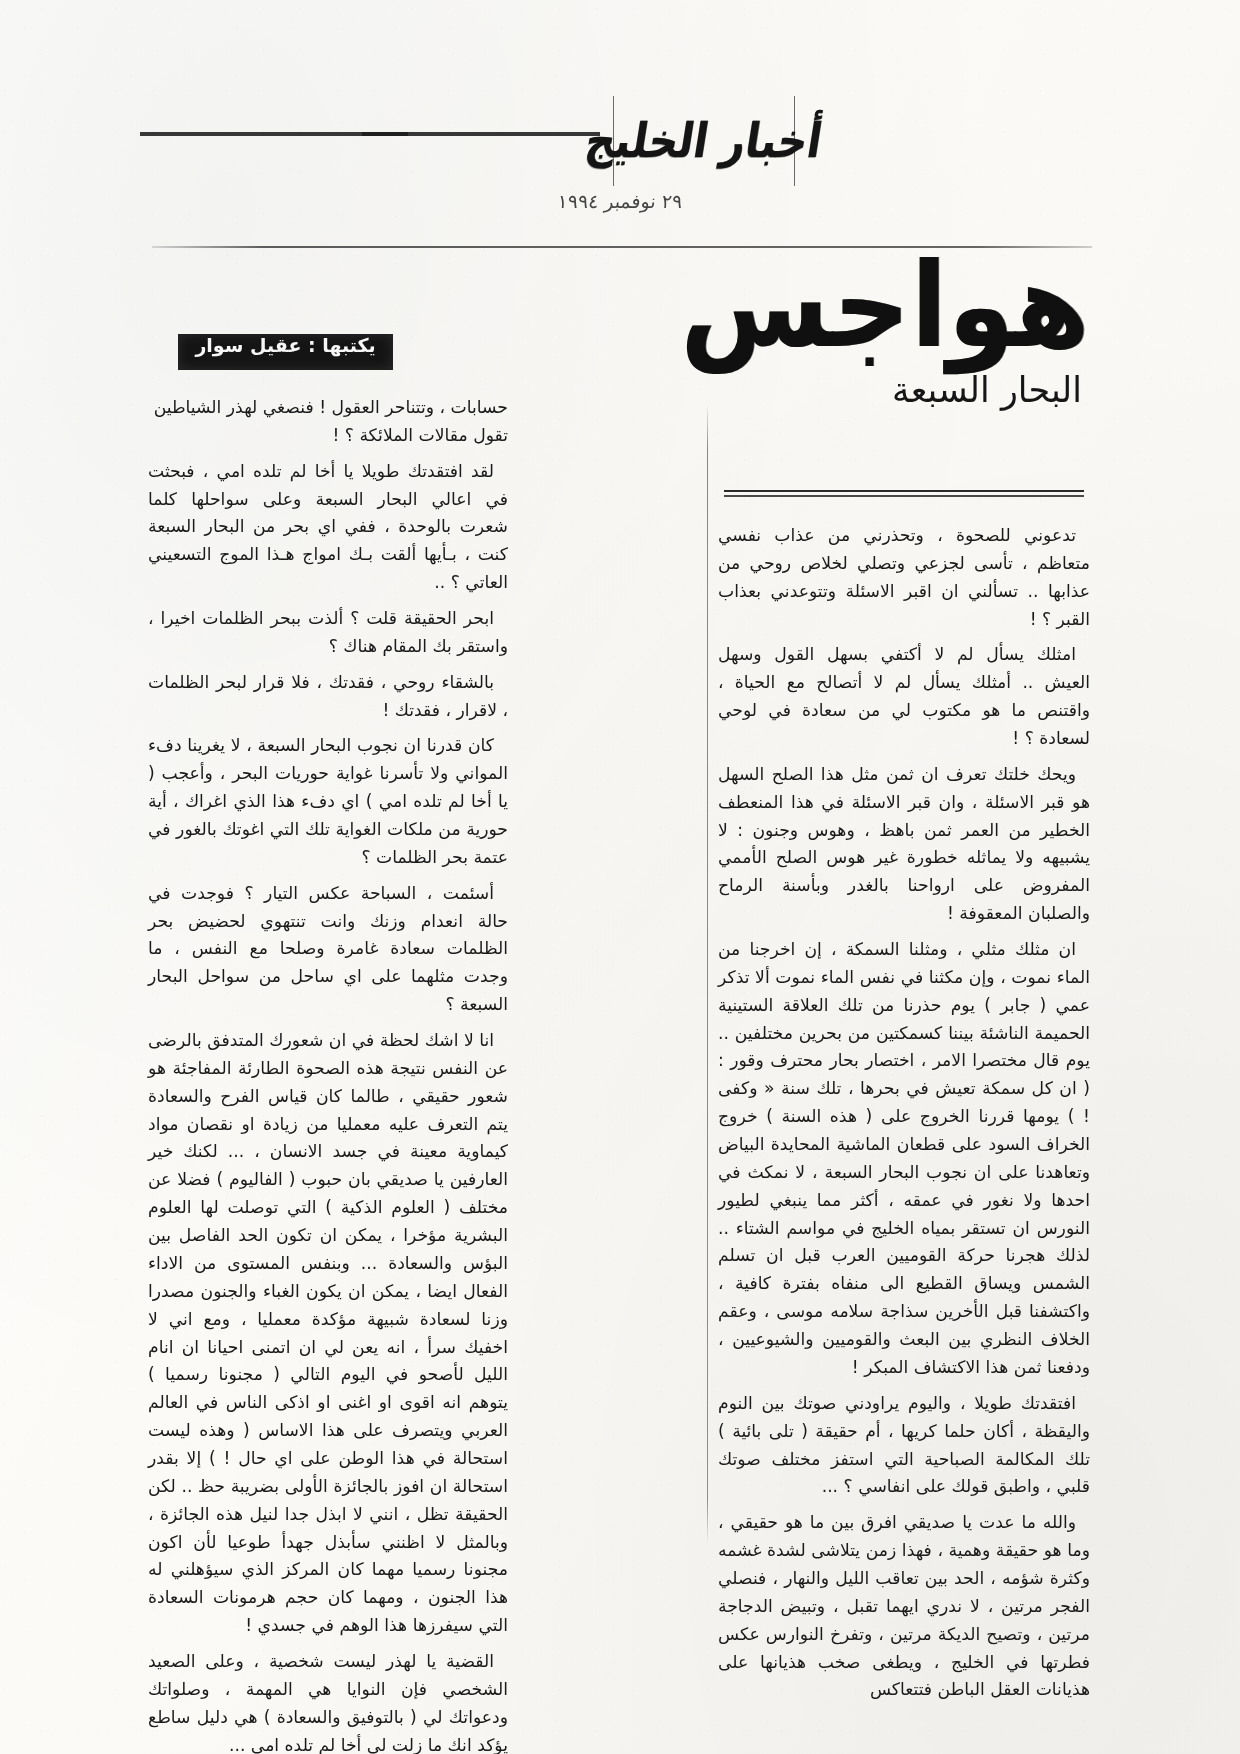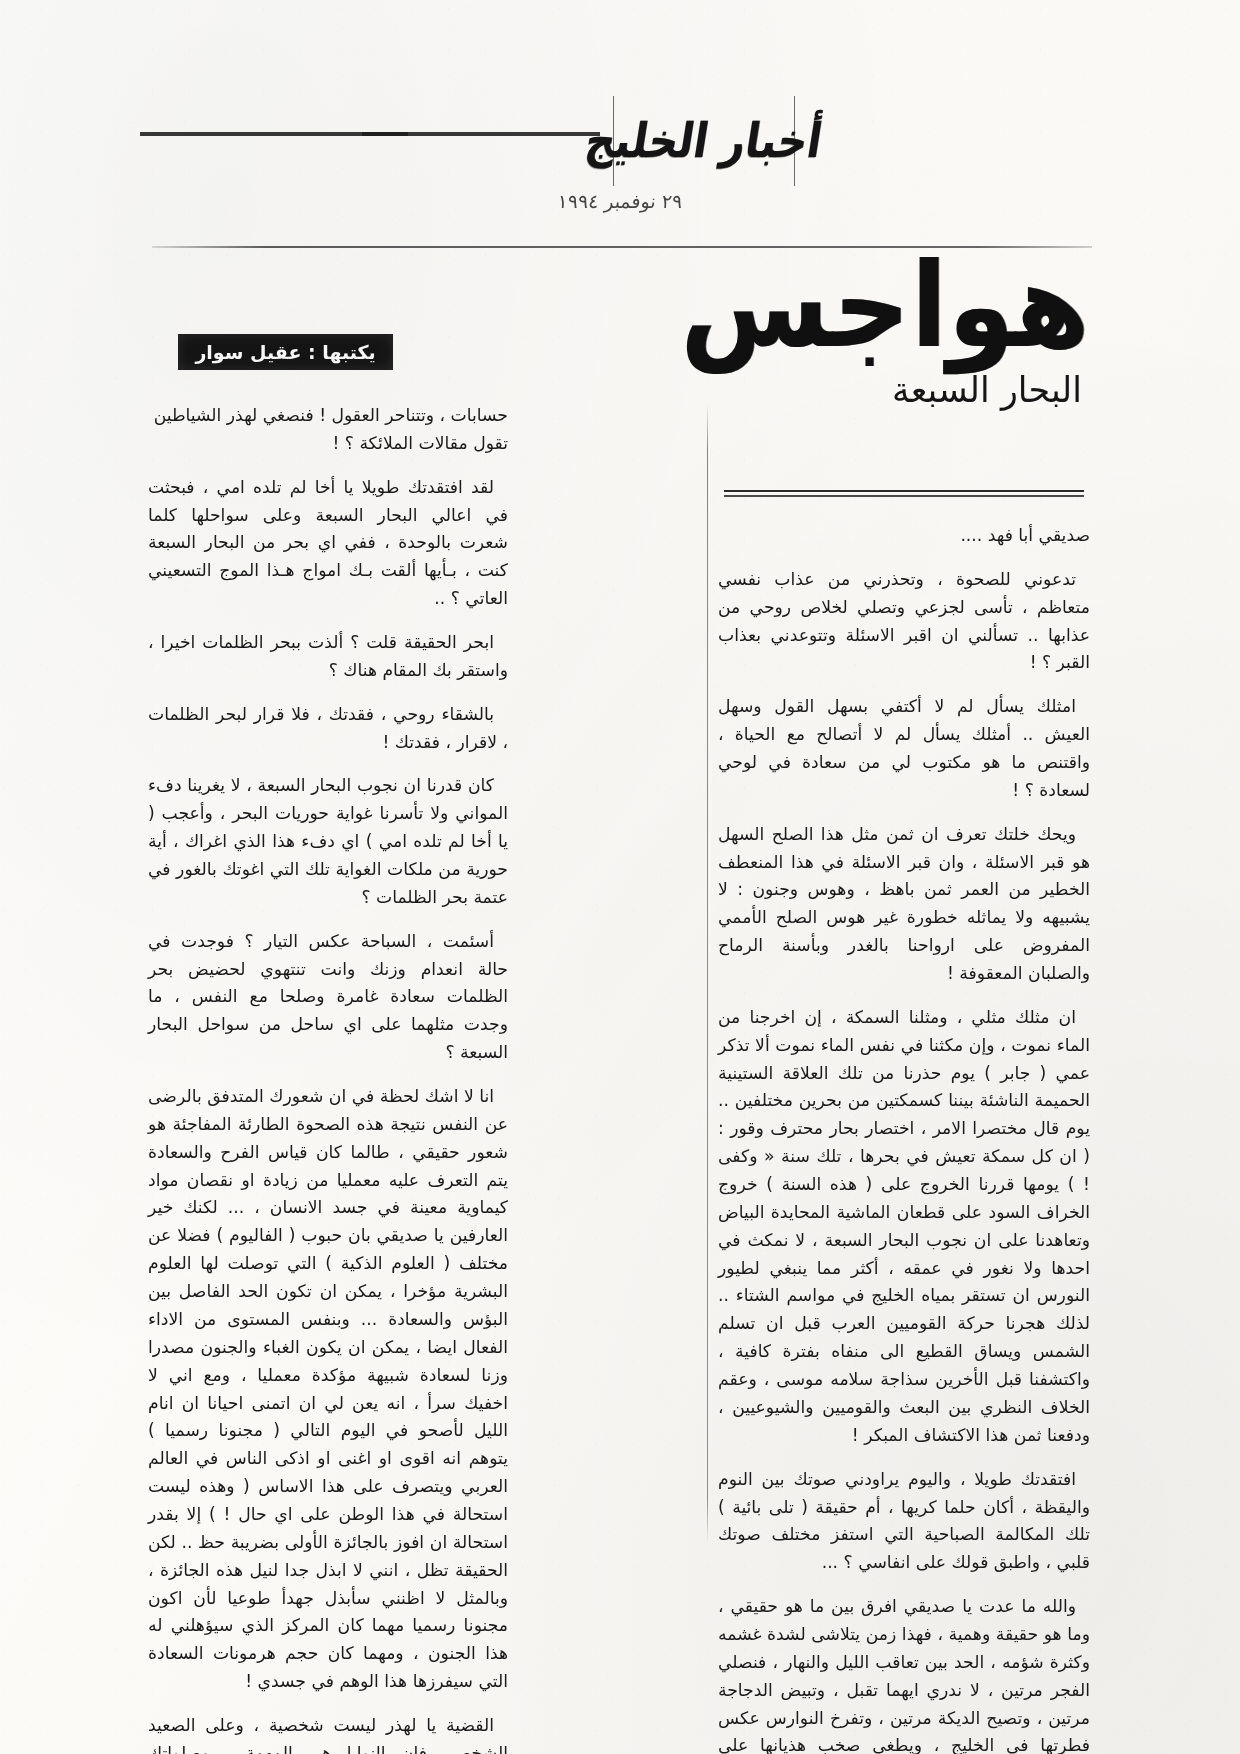--- a/index.html
+++ b/index.html
@@ -144,21 +144,20 @@
 
   
   .byline-badge {
     position: absolute;
     top: 334px;
     left: 178px;
     width: 215px;
     height: 36px;
     background: #141414;
     display: flex;
-    align-items: center;
     justify-content: center;
     box-shadow: inset 0 0 14px rgba(255,255,255,0.10);
   }
   .byline-badge span {
     color: #f6f6f6;
     font-size: 19px;
     font-weight: bold;
     letter-spacing: -0.5px;
     white-space: nowrap;
   }
@@ -218,21 +217,21 @@
 
   .body-text {
     font-size: 17.2px;
     line-height: 1.62;
     color: #1a1a1a;
     text-align: justify;
     text-justify: inter-word;
     letter-spacing: -0.2px;
   }
   .body-text p {
-    margin: 16px 0 1px 0;
+    margin: 8px 0 1px 0;
     text-indent: 14px;
   }
   .body-text p.first {
     text-indent: 0;
   }
   .lead-dots {
     text-align: right;
   }
 </style>
 </head>
@@ -261,21 +260,20 @@
     <span>يكتبها : عقيل سوار</span>
   </div>
 
   <div class="columns">
 
     <div class="col-divider"></div>
 
     <div class="col col-right">
       <div class="dbl-rule"></div>
       <div class="body-text" id="right-col-body">
-          <p class="first lead-dots">صديقي أبا فهد ....</p>
           <p>تدعوني للصحوة ، وتحذرني من عذاب نفسي متعاظم ، تأسى لجزعي وتصلي لخلاص روحي من عذابها .. تسألني ان اقبر الاسئلة وتتوعدني بعذاب القبر ؟ !</p>
           <p>امثلك يسأل لم لا أكتفي بسهل القول وسهل العيش .. أمثلك يسأل لم لا أتصالح مع الحياة ، واقتنص ما هو مكتوب لي من سعادة في لوحي لسعادة ؟ !</p>
           <p>ويحك خلتك تعرف ان ثمن مثل هذا الصلح السهل هو قبر الاسئلة ، وان قبر الاسئلة في هذا المنعطف الخطير من العمر ثمن باهظ ، وهوس وجنون : لا يشبيهه ولا يماثله خطورة غير هوس الصلح الأممي المفروض على ارواحنا بالغدر وبأسنة الرماح والصلبان المعقوفة !</p>
           <p>ان مثلك مثلي ، ومثلنا السمكة ، إن اخرجنا من الماء نموت ، وإن مكثنا في نفس الماء نموت ألا تذكر عمي ( جابر ) يوم حذرنا من تلك العلاقة الستينية الحميمة الناشئة بيننا كسمكتين من بحرين مختلفين .. يوم قال مختصرا الامر ، اختصار بحار محترف وقور : ( ان كل سمكة تعيش في بحرها ، تلك سنة « وكفى ! ) يومها قررنا الخروج على ( هذه السنة ) خروج الخراف السود على قطعان الماشية المحايدة البياض وتعاهدنا على ان نجوب البحار السبعة ، لا نمكث في احدها ولا نغور في عمقه ، أكثر مما ينبغي لطيور النورس ان تستقر بمياه الخليج في مواسم الشتاء .. لذلك هجرنا حركة القوميين العرب قبل ان تسلم الشمس ويساق القطيع الى منفاه بفترة كافية ، واكتشفنا قبل الأخرين سذاجة سلامه موسى ، وعقم الخلاف النظري بين البعث والقوميين والشيوعيين ، ودفعنا ثمن هذا الاكتشاف المبكر !</p>
           <p>افتقدتك طويلا ، واليوم يراودني صوتك بين النوم واليقظة ، أكان حلما كريها ، أم حقيقة ( تلى بائية ) تلك المكالمة الصباحية التي استفز مختلف صوتك قلبي ، واطبق قولك على انفاسي ؟ ...</p>
           <p>والله ما عدت يا صديقي افرق بين ما هو حقيقي ، وما هو حقيقة وهمية ، فهذا زمن يتلاشى لشدة غشمه وكثرة شؤمه ، الحد بين تعاقب الليل والنهار ، فنصلي الفجر مرتين ، لا ندري ايهما تقبل ، وتبيض الدجاجة مرتين ، وتصيح الديكة مرتين ، وتفرخ النوارس عكس فطرتها في الخليج ، ويطغى صخب هذيانها على هذيانات العقل الباطن فتتعاكس</p>
         </div>
     </div>
 
     <div class="col col-left">

